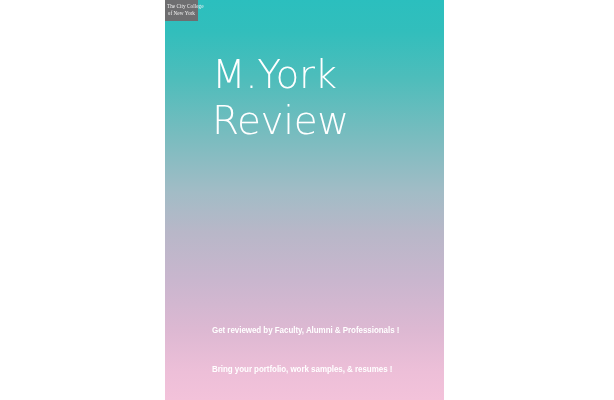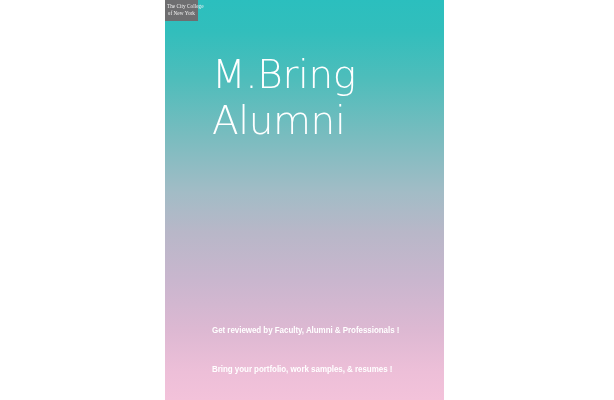--- a/index.html
+++ b/index.html
@@ -145,22 +145,22 @@
 <div id="canvas">
 
   <div id="poster">
 
     <div id="logo-box">
       <span class="logo-line">The City College</span>
       <span class="logo-line">of New York</span>
     </div>
 
     <div id="headline">
-      <span class="headline-line">M.Bring</span>
-      <span class="headline-line">Alumni</span>
+      <span class="headline-line">M.York</span>
+      <span class="headline-line">Review</span>
     </div>
 
 
     <div id="callouts">
       <span class="callout-line">Get reviewed by Faculty, Alumni &amp; Professionals !</span>
       <span class="callout-line">Bring your portfolio, work samples, &amp; resumes !</span>
     </div>
 
   </div>
 

